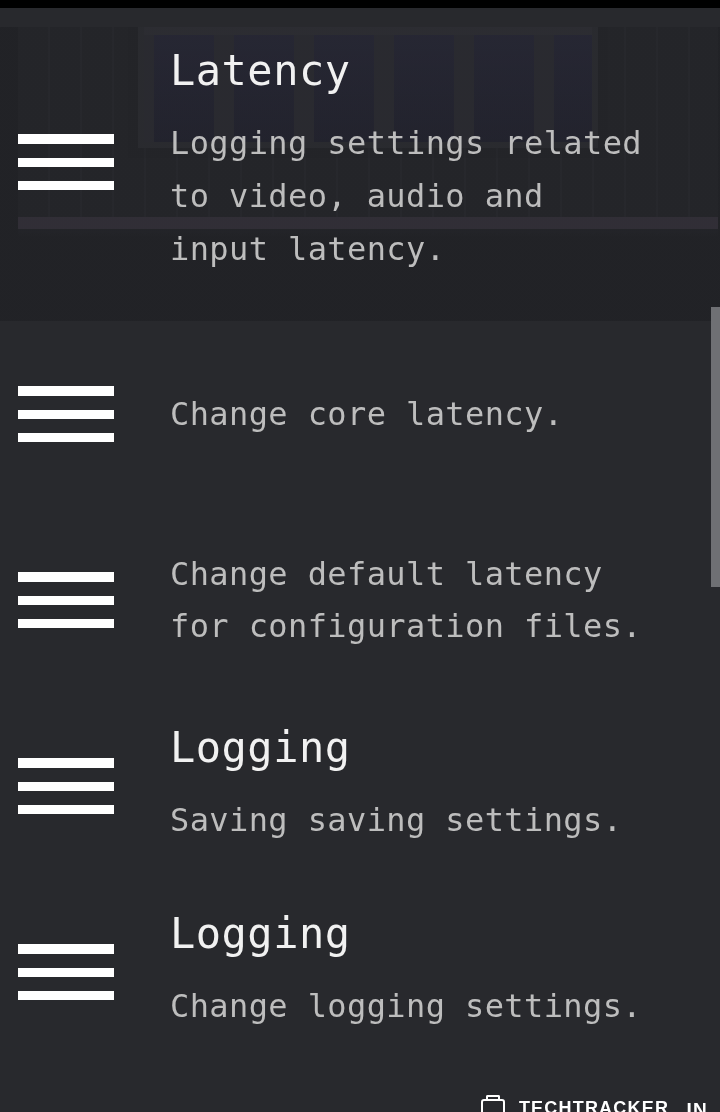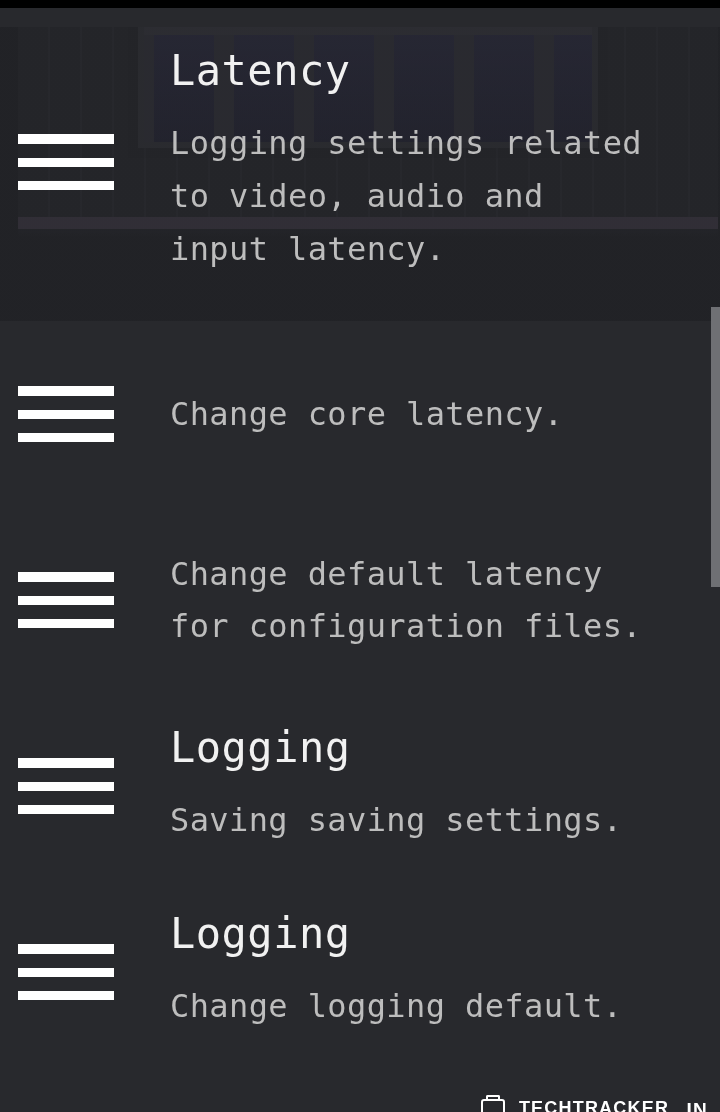--- a/index.html
+++ b/index.html
@@ -216,21 +216,21 @@
     </div>
 
     <div class="item">
       <div class="hamburger">
           <span></span>
           <span></span>
           <span></span>
         </div>
       <div class="text">
         <div class="title">Logging</div>
-        <div class="desc">Change logging default.</div>
+        <div class="desc">Change logging settings.</div>
       </div>
     </div>
 
   </div>
 
   <div class="scroll-thumb"></div>
 
   <div class="watermark">
     <span class="wm-icon"></span>
     <span>TECHTRACKER</span>

